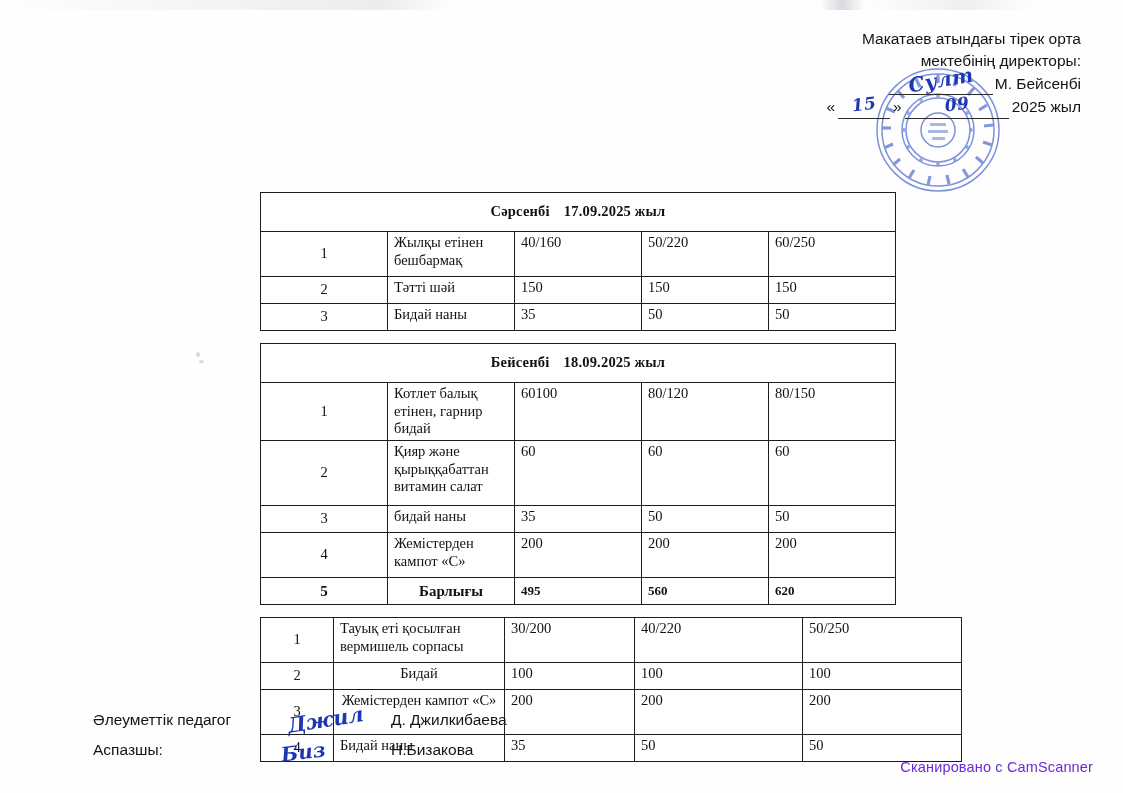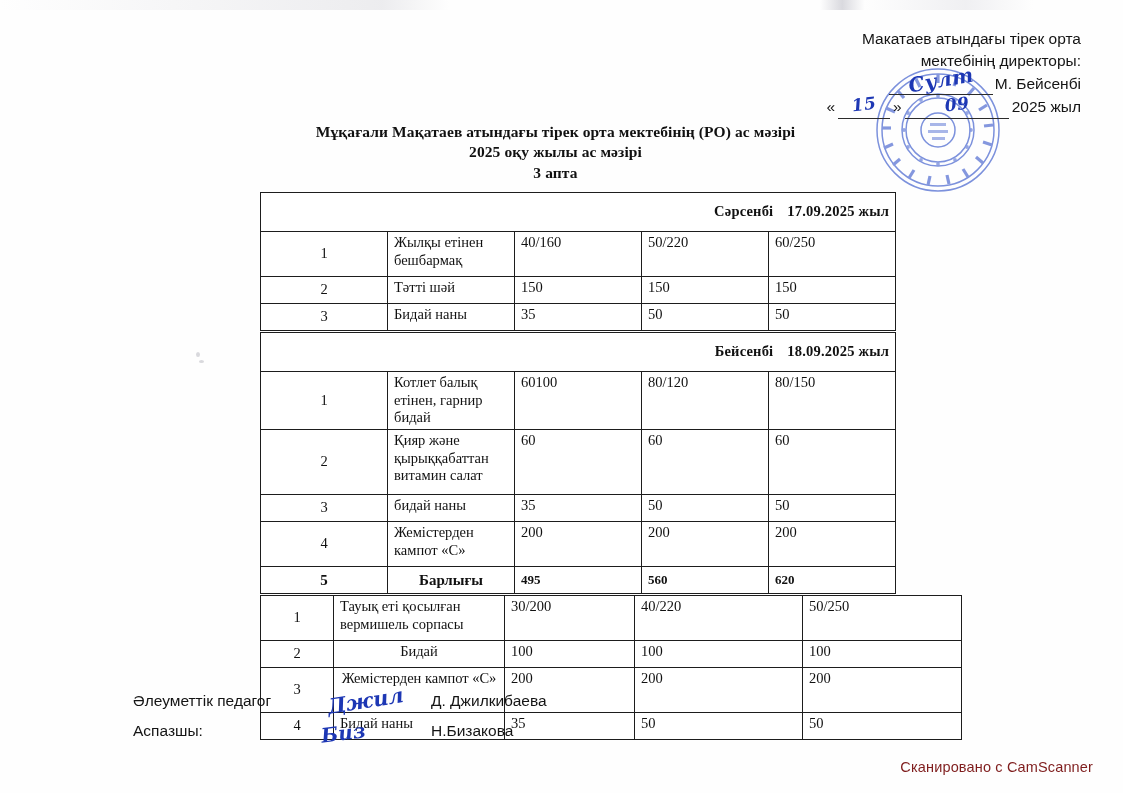--- a/index.html
+++ b/index.html
@@ -145,33 +145,33 @@
     left: 260px;
     top: 192px;
     width: 636px;
   }
   table.menu {
     width: 636px;
     border-collapse: collapse;
     table-layout: fixed;
     background: #ffffff;
   }
-  table.menu + table.menu { margin-top: 1px; }
+  table.menu + table.menu { margin-top: 12px; }
   table.menu.gap-above { margin-top: 26px; }
 
   table.menu td, table.menu th {
     border: 1.4px solid #1d1d1d;
     padding: 2px 6px;
     font-size: 14.5px;
     line-height: 1.22;
     vertical-align: top;
     color: #111;
   }
   .day-head {
-    text-align: right;
+    text-align: center;
     font-weight: bold;
     font-size: 15.5px;
     height: 34px;
     vertical-align: middle !important;
     letter-spacing: .2px;
   }
   .day-head .dw { margin-right: 14px; }
 
   .c-num {
     width: 60px;
@@ -202,25 +202,24 @@
     vertical-align: middle !important;
   }
   tr.total .c-dish { text-align: center; }
   tr.total .c-portion { font-size: 13px; font-weight: bold; }
   .dish-center { text-align: center; }
 
   
   .footer {
     position: absolute;
     left: 93px;
-    top: 692px;
+    top: 711px;
     font-family: "Liberation Sans", "DejaVu Sans", sans-serif;
     font-size: 15.5px;
     color: #141414;
-    margin-left: 40px;
   }
   .foot-row {
     display: flex;
     align-items: baseline;
     height: 30px;
   }
   .foot-role { width: 150px; }
   .foot-sigspace {
     width: 148px;
     position: relative;
@@ -245,21 +244,21 @@
     transform: rotate(-7deg);
   }
   .foot-name { white-space: nowrap; }
 
   .camscanner {
     position: absolute;
     right: 30px;
     bottom: 18px;
     font-family: "Liberation Sans", "DejaVu Sans", sans-serif;
     font-size: 14.5px;
-    color: #7f1d1d;
+    color: #6d28d9;
     letter-spacing: .15px;
   }
 </style>
 </head>
 <body>
 
 <div class="page">
 
   <div class="scan-edge"></div>
   <div class="speck" style="left:196px;top:352px;width:4px;height:5px;"></div>
@@ -328,25 +327,20 @@
       <circle cx="34" cy="47" r="1.9"></circle>
         <circle cx="47" cy="34" r="1.9"></circle>
     </g>
     <g fill="#3a59cc" opacity="0.7">
       <rect x="56" y="57" width="16" height="3"></rect>
       <rect x="54" y="64" width="20" height="3"></rect>
       <rect x="58" y="71" width="13" height="3"></rect>
     </g>
   </svg>
 
-  <div class="doc-title">
-    <div class="t1">Мұқағали Мақатаев атындағы тірек орта мектебінің (РО) ас мәзірі</div>
-    <div class="t2">2025 оқу жылы ас мәзірі</div>
-    <div class="t3">3 апта</div>
-  </div>
 
   <div class="tables" id="tables-root">
       <table class="menu">
         <tbody>
           <tr>
             <td class="day-head" colspan="5"><span class="dw">Сәрсенбі</span><span>17.09.2025 жыл</span></td>
           </tr>
           <tr class="r-tall">
             <td class="c-num">1</td>
             <td class="c-dish">Жылқы етінен бешбармақ</td>

